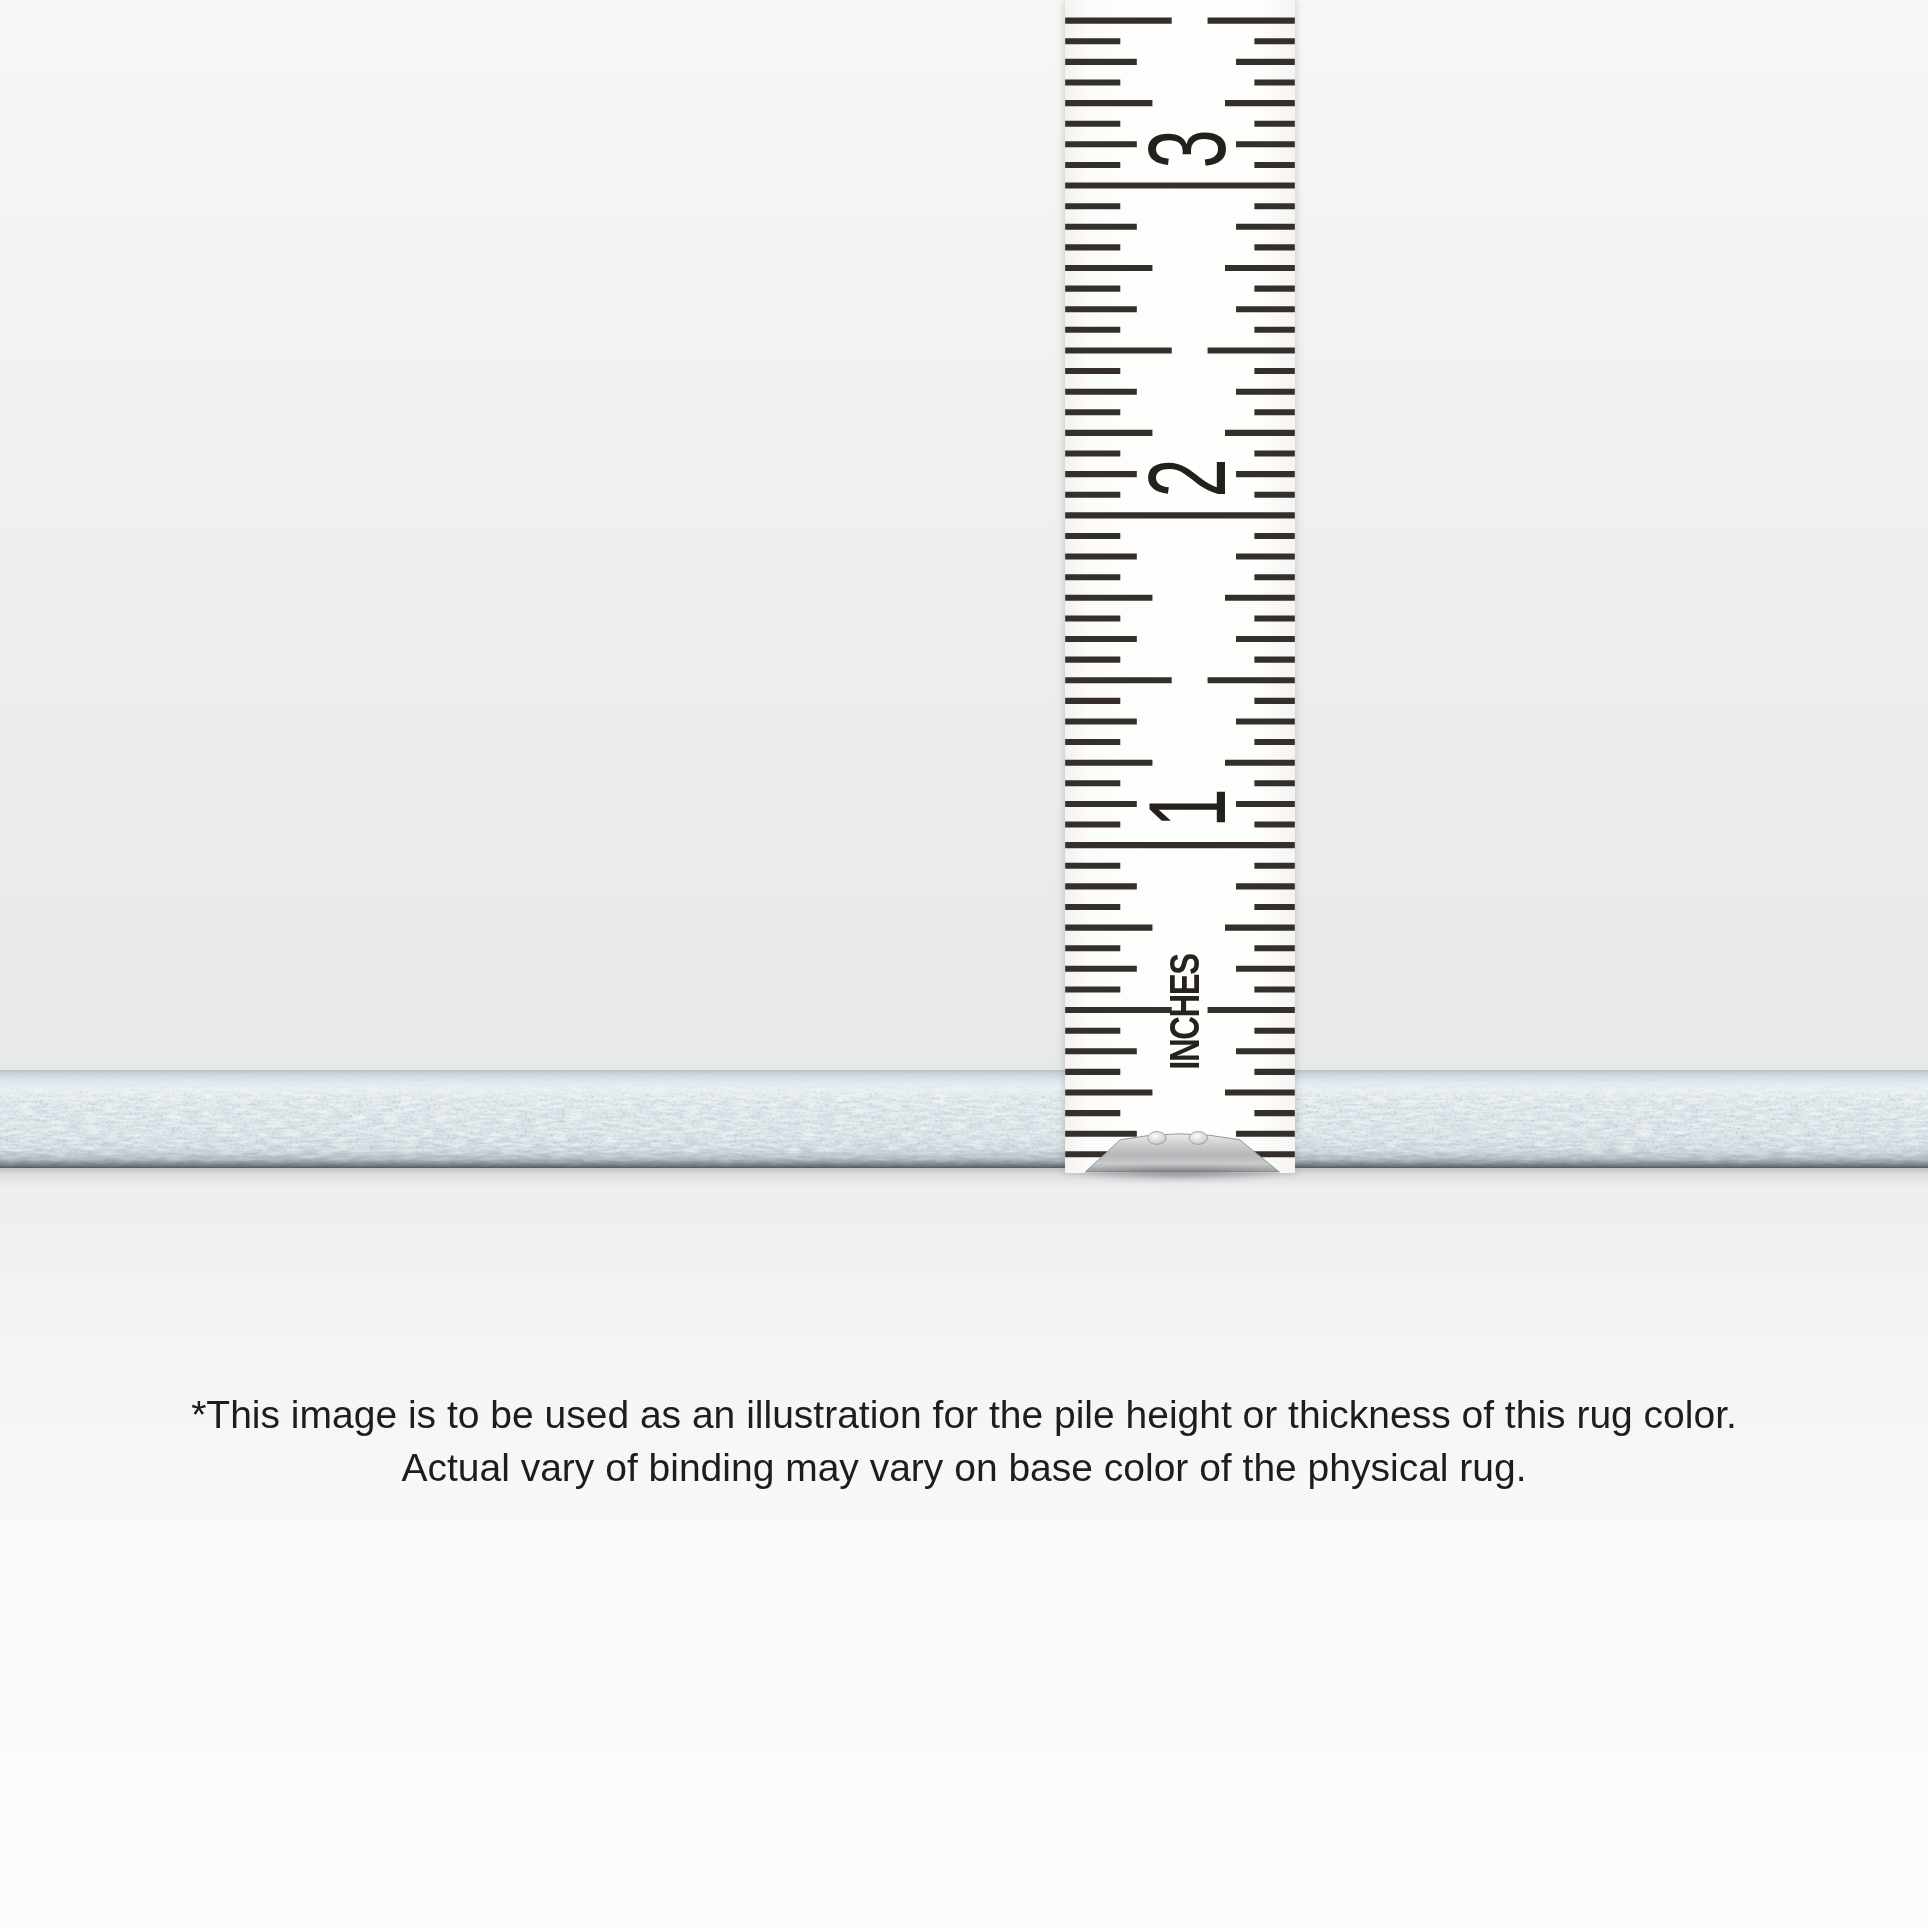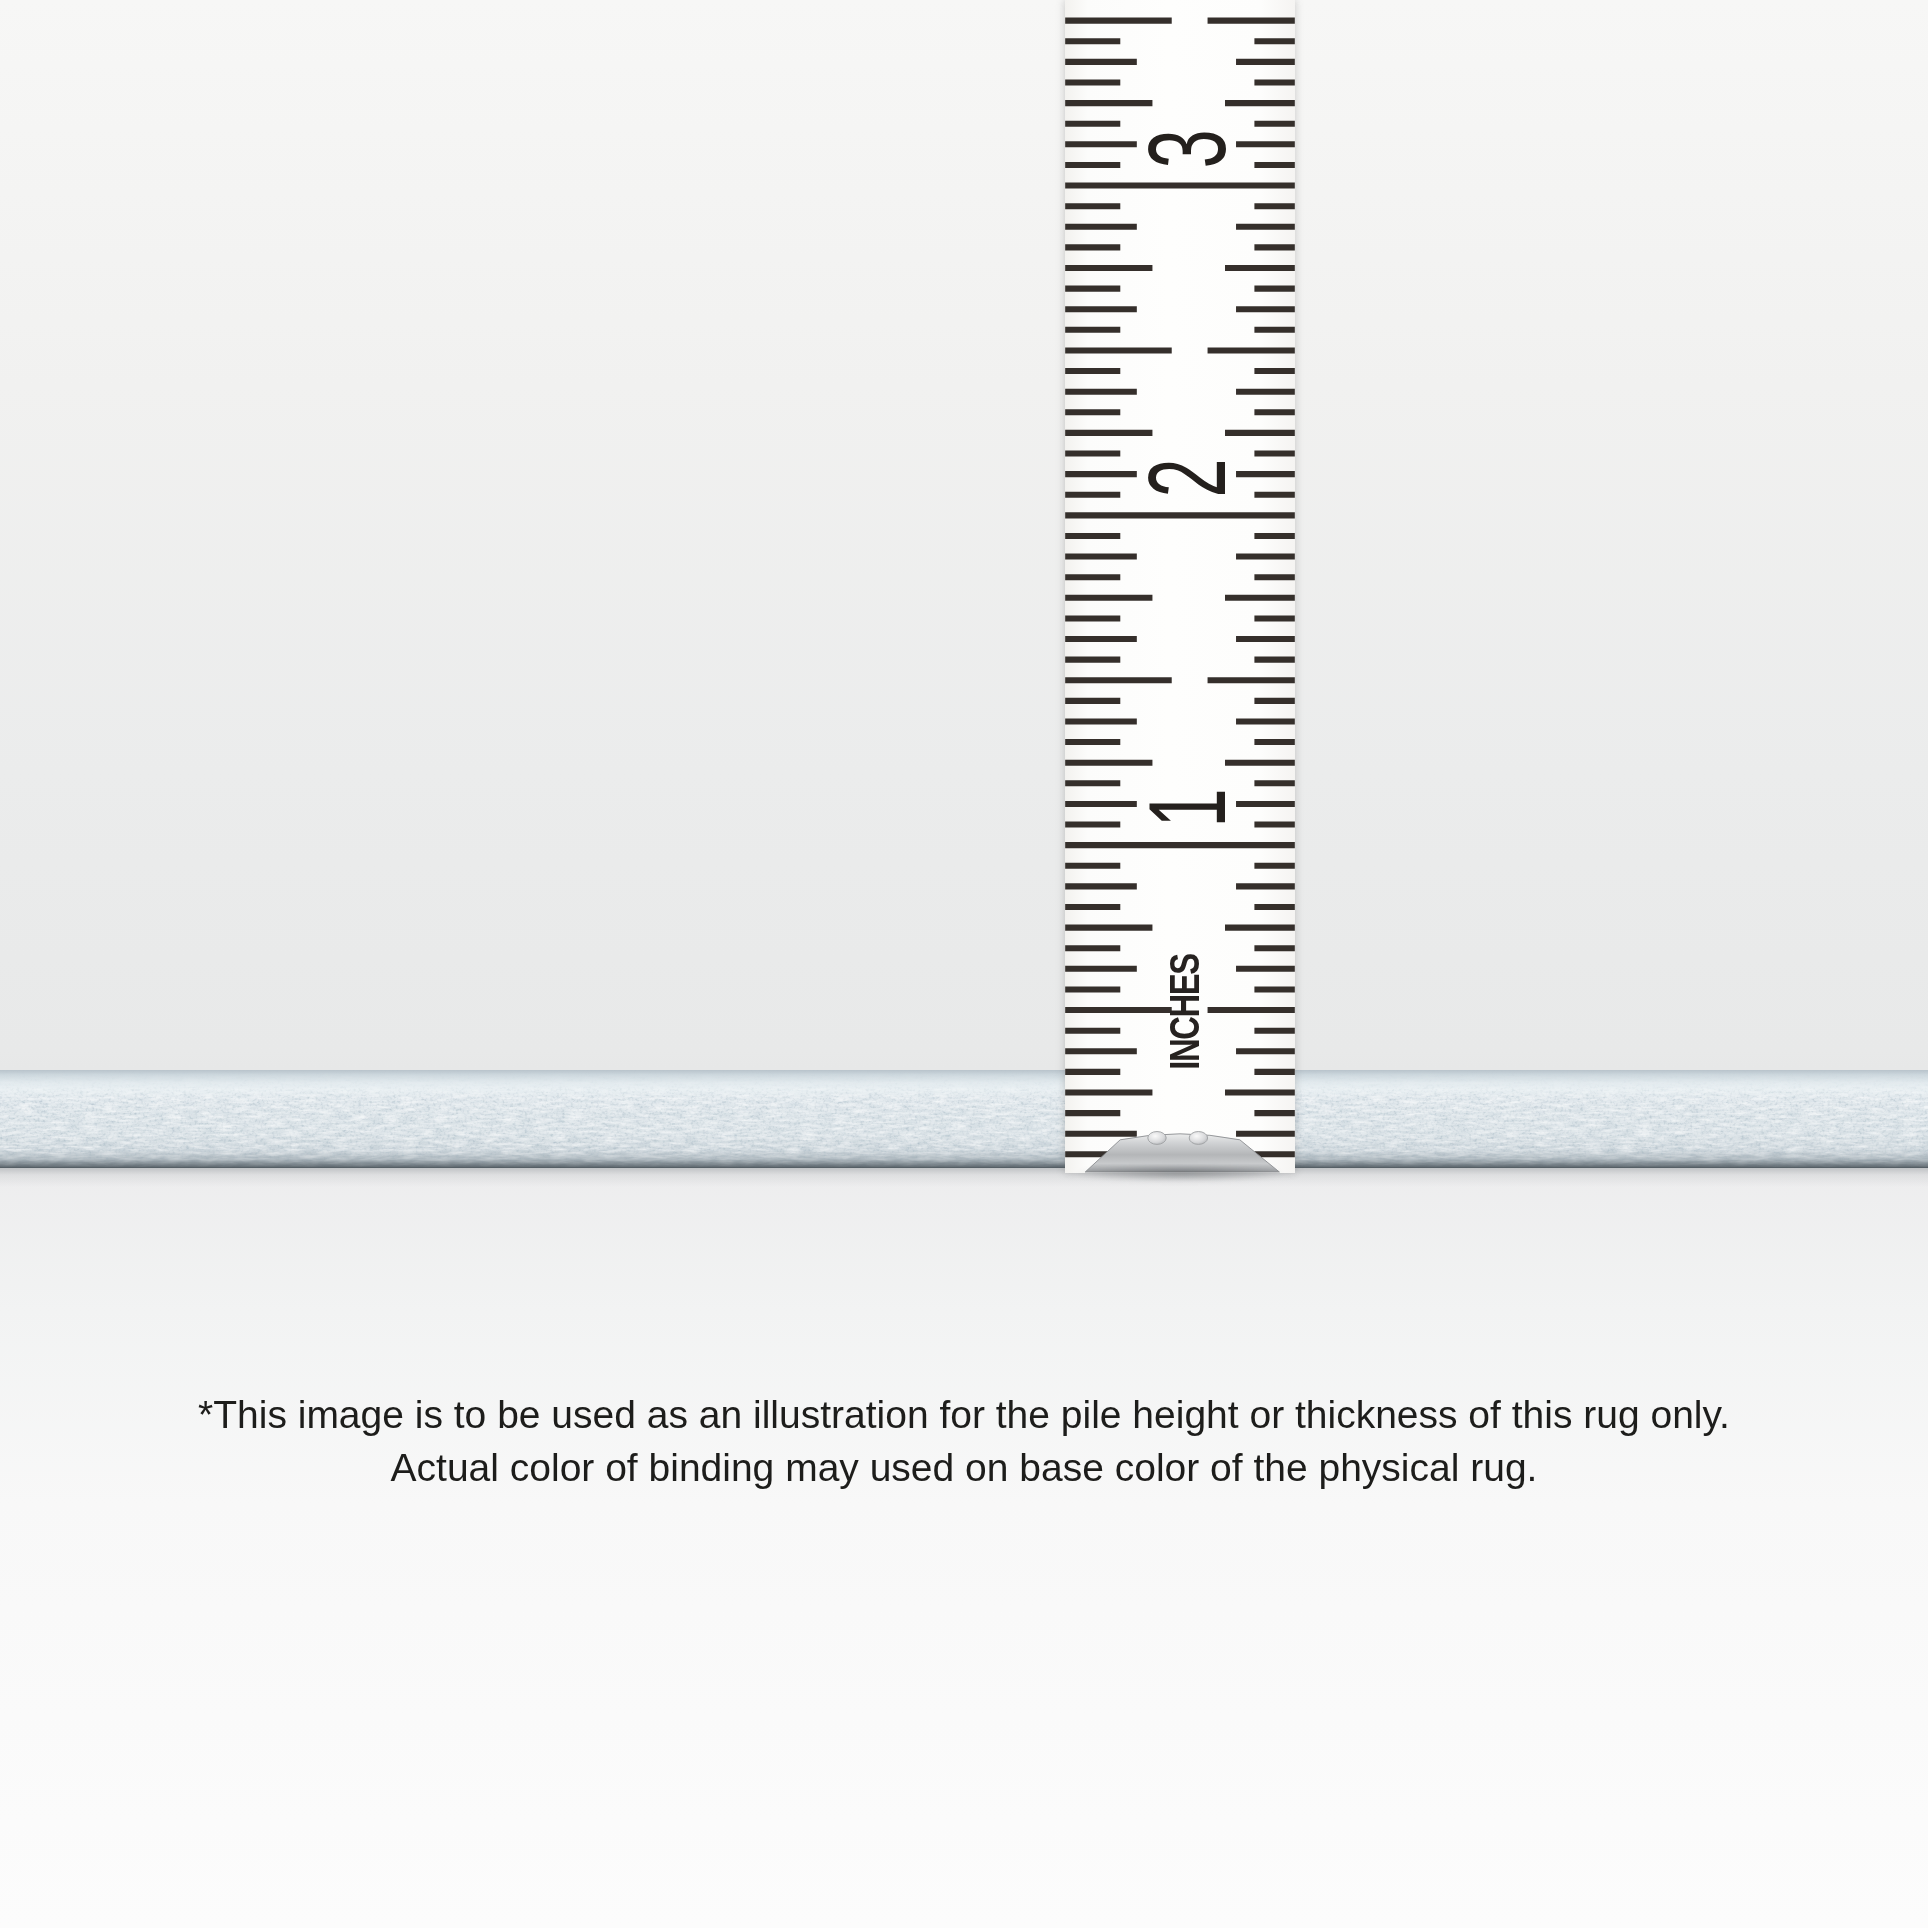--- a/index.html
+++ b/index.html
@@ -273,17 +273,17 @@
       <ellipse cx="100" cy="14" rx="10" ry="7" fill="url(#rivetGrad)" stroke="#9fa1a4" stroke-width="1"></ellipse>
       <ellipse cx="145" cy="14" rx="10" ry="7" fill="url(#rivetGrad)" stroke="#9fa1a4" stroke-width="1"></ellipse>
     </svg>
   <div class="ruler-num" style="left: 122px; top: 149px;">3</div>
       <div class="ruler-num" style="left: 122px; top: 478px;">2</div>
       <div class="ruler-num" style="left: 122px; top: 808px;">1</div>
     </div>
   <div class="ruler-base-shadow"></div>
 
   <div class="caption">
-    <div>*This image is to be used as an illustration for the pile height or thickness of this rug only.</div>
-    <div>Actual color of binding may used on base color of the physical rug.</div>
+    <div>*This image is to be used as an illustration for the pile height or thickness of this rug color.</div>
+    <div>Actual vary of binding may vary on base color of the physical rug.</div>
   </div>
 </div>
 
 
 </body></html>

